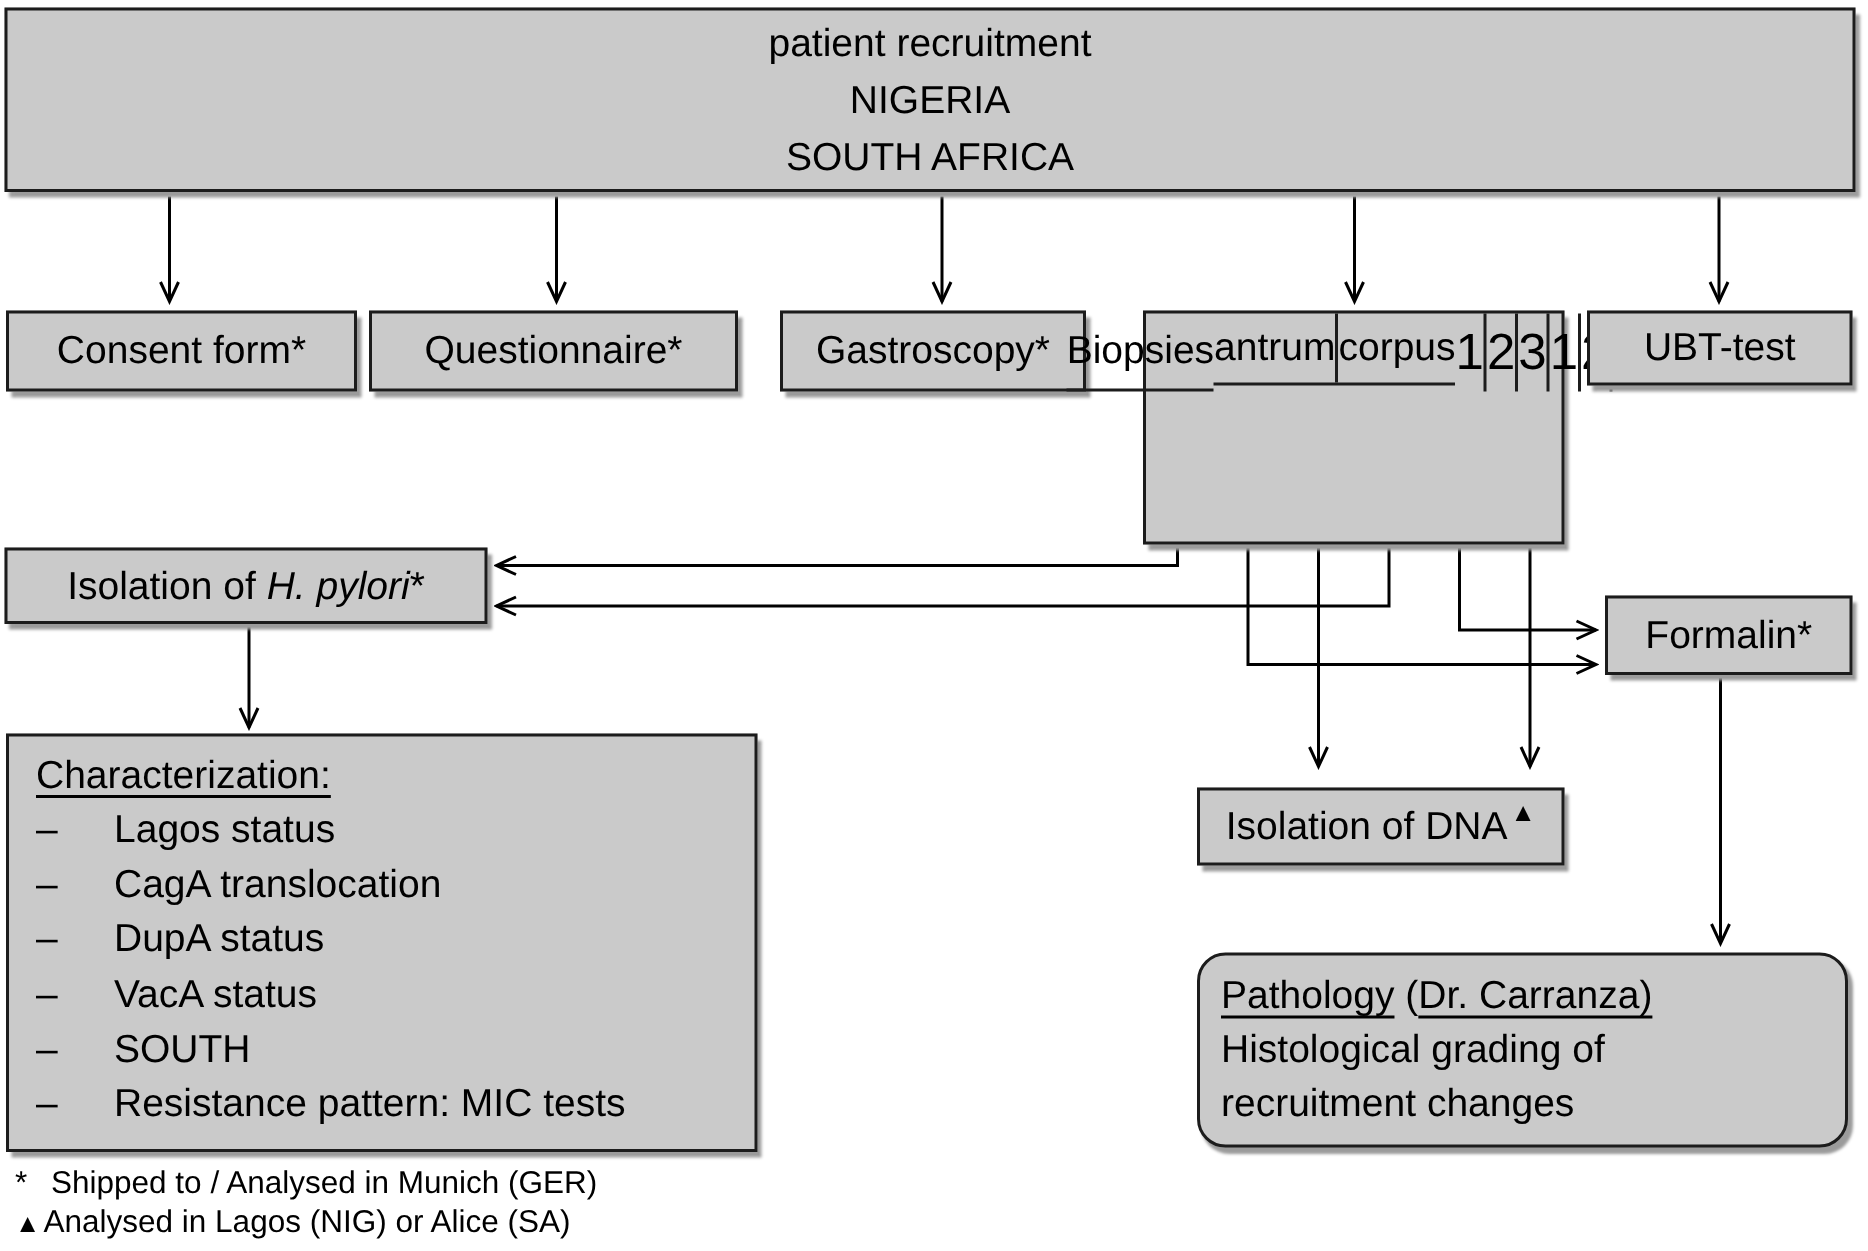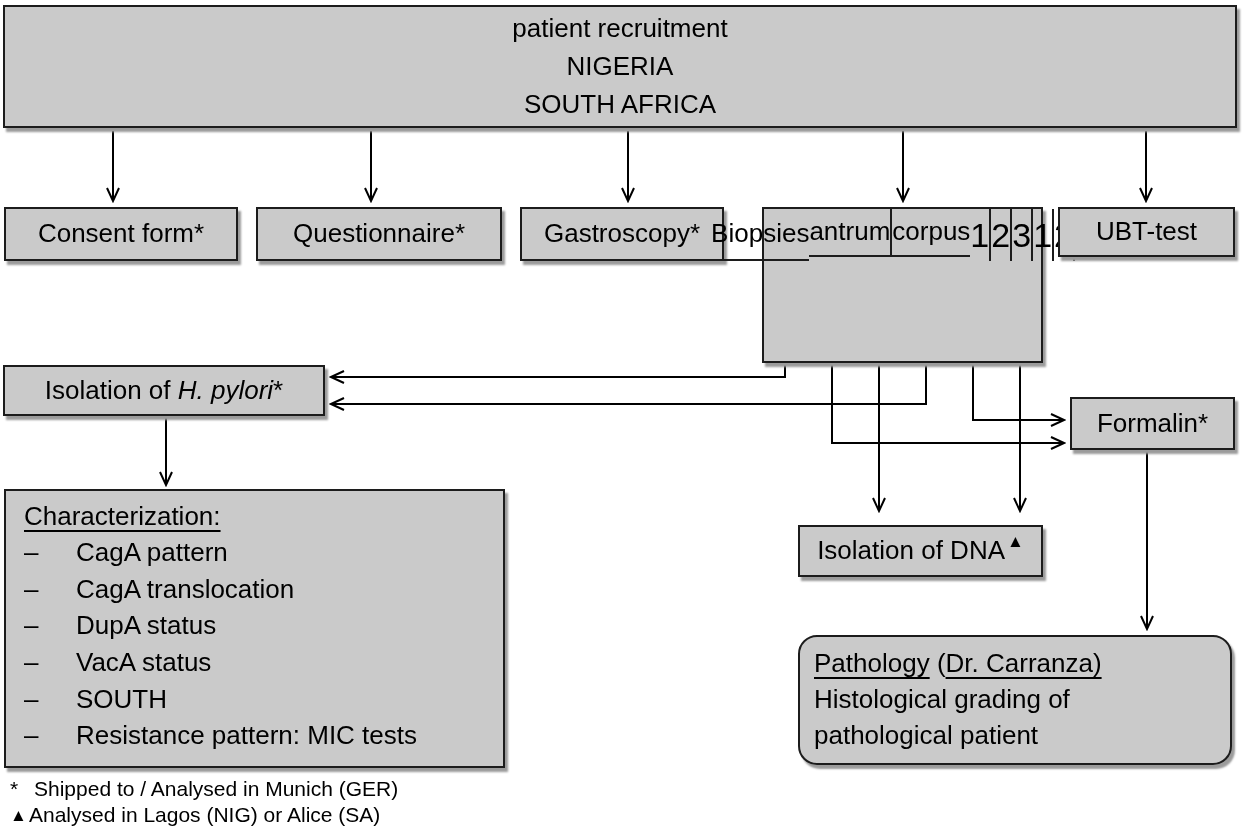--- a/index.html
+++ b/index.html
@@ -35,21 +35,21 @@
   .u {
     text-decoration: underline;
     text-decoration-thickness: 2px;
     text-underline-offset: 5px;
   }
   
   #top-box { left: 3px; top: 5px; width: 1234px; height: 123px; flex-direction: column; }
   #top-box .tline { height: 38px; display: flex; align-items: center; }
   
   #consent-box       { left: 4px;    top: 207px; width: 234px; height: 54px; }
-  #questionnaire-box { left: 256px;  top: 207px; width: 246px; height: 54px; }
+  #questionnaire-box { left: 246px;  top: 207px; width: 246px; height: 54px; }
   #gastroscopy-box   { left: 520px;  top: 207px; width: 204px; height: 54px; text-align: right; }
   #ubt-box           { left: 1058px; top: 207px; width: 177px; height: 50px; }
   
   #biopsies-table { left: 762px; top: 207px; width: 281px; height: 156px; flex-direction: row; align-items: stretch; padding: 0; }
   #biopsies-table .trow { display: flex; align-items: stretch; box-sizing: border-box; }
   #biopsies-title-row { height: 50px; border-bottom: 2px solid var(--box-border); align-items: center; justify-content: center; display: flex; }
   #biopsies-region-row { height: 48px; border-bottom: 2px solid var(--box-border); }
   #biopsies-cell-row { height: 52px; }
   .tcell { flex: 1; display: flex; align-items: center; justify-content: center; box-sizing: border-box; }
   .tcell.divider { border-right: 2px solid var(--box-border); }
@@ -145,21 +145,21 @@
   </div>
 
   <div class="box" id="hpylori-box">
     <span><span>Isolation of </span><i>H. pylori</i><span>*</span></span>
   </div>
 
   <div class="box left-align" id="characterization-box">
     <div class="char-line u">Characterization:</div>
     <div class="char-line char-item">
       <span class="bullet">–</span>
-      <span>CagA pattern</span>
+      <span>Lagos status</span>
     </div>
     <div class="char-line char-item">
       <span class="bullet">–</span>
       <span>CagA translocation</span>
     </div>
     <div class="char-line char-item">
       <span class="bullet">–</span>
       <span>DupA status</span>
     </div>
     <div class="char-line char-item">
@@ -181,21 +181,21 @@
   </div>
 
   <div class="box" id="dna-box">
     <span>Isolation of DNA</span>
       <span class="sup">▲</span>
   </div>
 
   <div class="box left-align" id="pathology-box">
     <div class="path-line"><span class="u">Pathology</span><span> (</span><span class="u">Dr. Carranza)</span></div>
     <div class="path-line">Histological grading of</div>
-    <div class="path-line">pathological patient</div>
+    <div class="path-line">recruitment changes</div>
   </div>
 
   <div class="footnote" id="footnote-1">
     <span class="fmark">*</span>
     <span>Shipped to / Analysed in Munich (GER)</span>
   </div>
   <div class="footnote" id="footnote-2">
     <span class="fmark">▲</span>
     <span>Analysed in Lagos (NIG) or Alice (SA)</span>
   </div>

